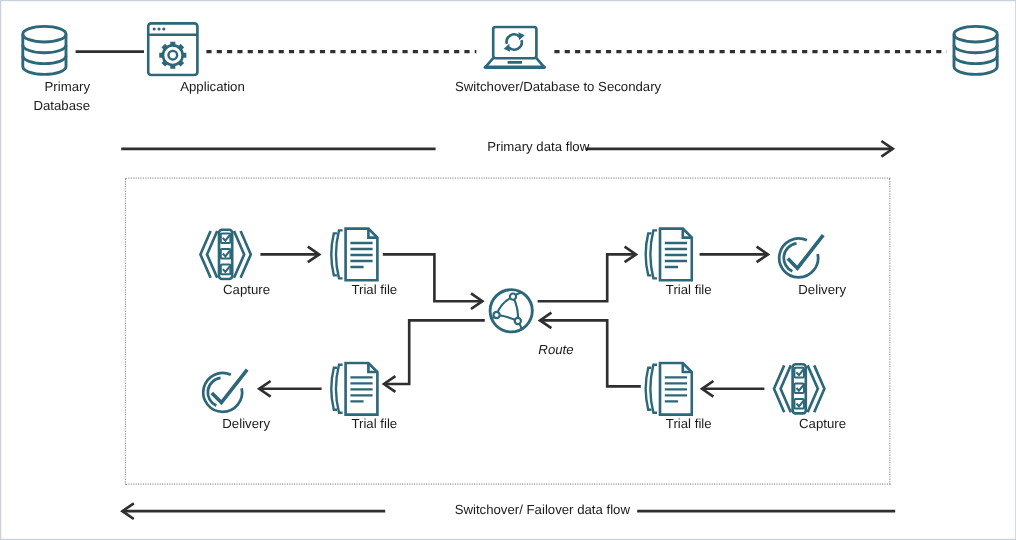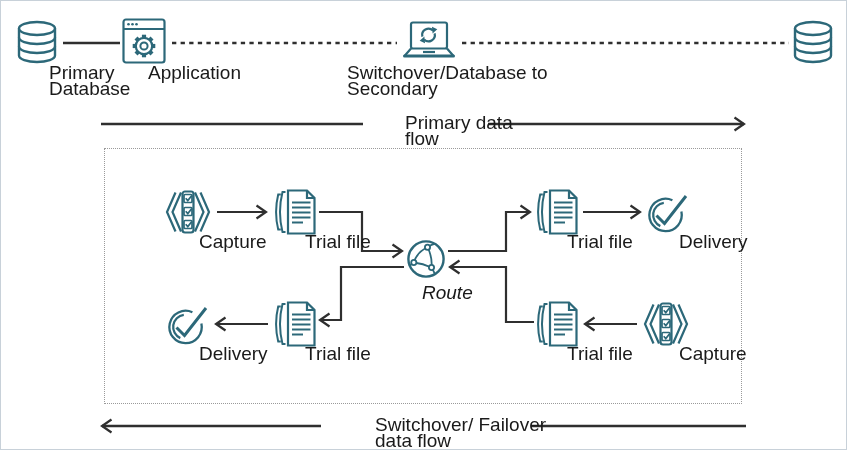--- a/index.html
+++ b/index.html
@@ -8,25 +8,24 @@
     width:847px;height:450px;
     box-sizing:border-box;
     border:1px solid var(--frame-border,#c8d1d9);
     background:var(--background,#fff);
     font-family:"Liberation Sans",sans-serif;
     color:var(--text,#1a1a1a);
     overflow:hidden;
   }
   .lbl{
     position:absolute;
-    font-size:19px;line-height:16px;
-    text-align:left;
+    font-size:11px;line-height:16px;
+    text-align:right;
     color:var(--text,#1a1a1a);
     white-space:normal;
-    padding-left:48px;
   }
   .icon{position:absolute;color:var(--icon-stroke,#2c6879);}
   .icon svg{display:block;}
   #wires{position:absolute;left:0;top:0;color:var(--line,#2f2f2f);}
   #dotted-box{
     position:absolute;left:103px;top:147px;width:638px;height:256px;
     border:1px dotted var(--dotted-border,#9a9a9a);
     box-sizing:border-box;
   }
   .route-line{display:block;font-style:italic;}
@@ -196,21 +195,21 @@
         <use href="#sym-laptop"></use>
       </svg>
   </div>
   <div class="icon" style="left:791px;top:19px">
     <svg width="42" height="44">
         <use href="#sym-db"></use>
       </svg>
   </div>
 
   <div class="lbl" style="left:0;top:64px;width:74px">Primary Database</div>
-  <div class="lbl" style="left:99px;top:64px;width:88px">Application</div>
+  <div class="lbl" style="left:115px;top:64px;width:88px">Application</div>
   <div class="lbl" style="left:298px;top:64px;width:252px">Switchover/Database to Secondary</div>
 
   <div class="lbl" style="left:356px;top:114px;width:134px">Primary data flow</div>
   <div class="lbl" style="left:326px;top:416px;width:198px">Switchover/ Failover data flow</div>
 
   <div class="icon" style="left:163px;top:189px">
     <svg width="48" height="44">
         <use href="#sym-capture"></use>
       </svg>
   </div>

